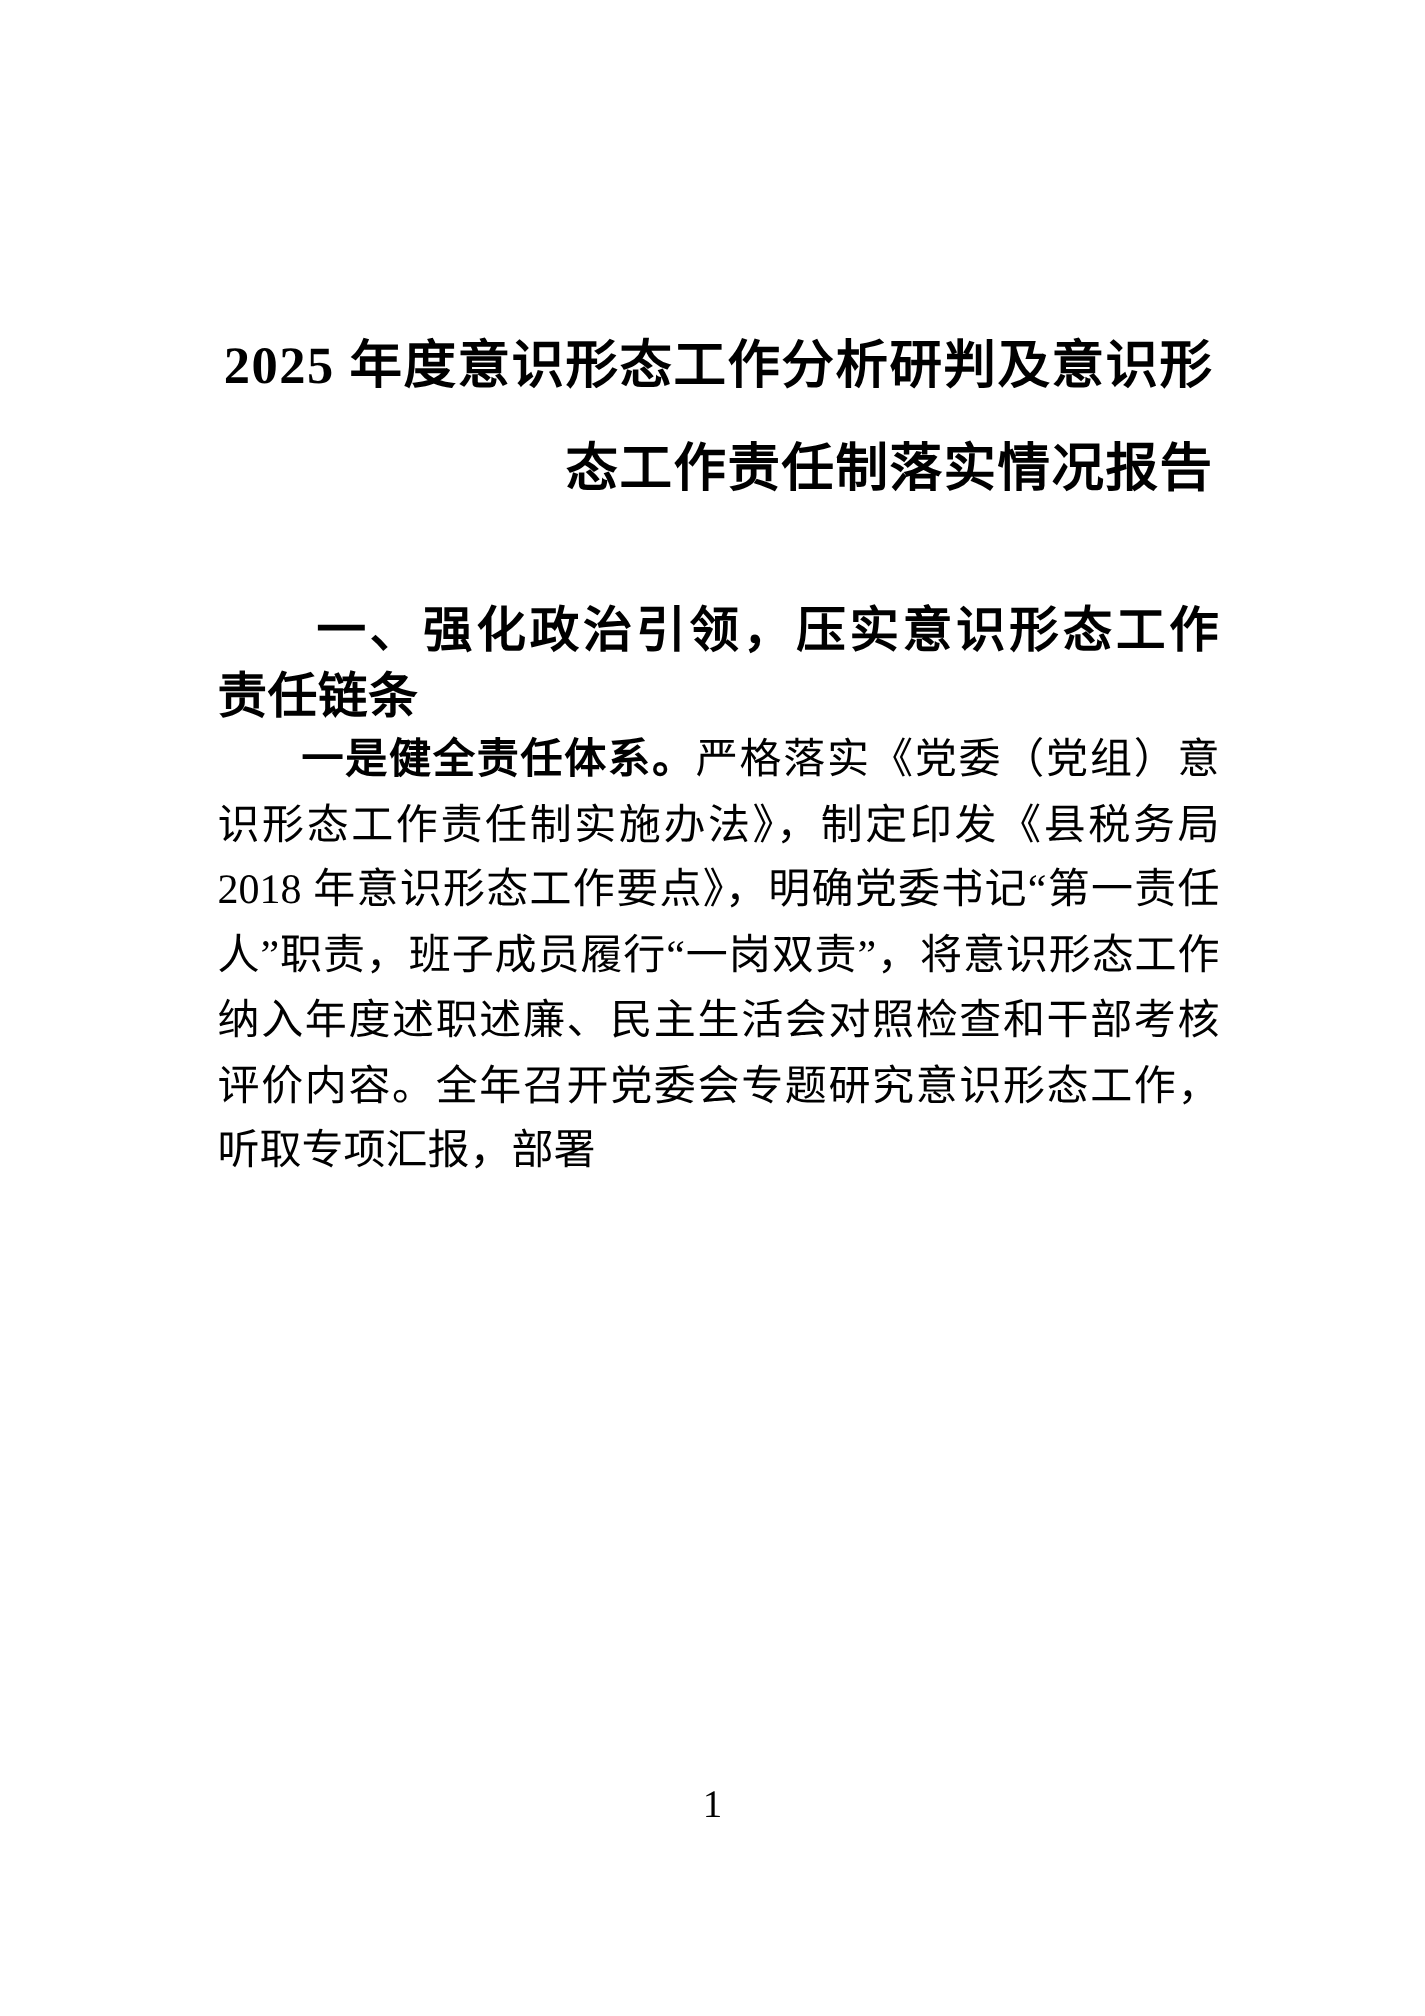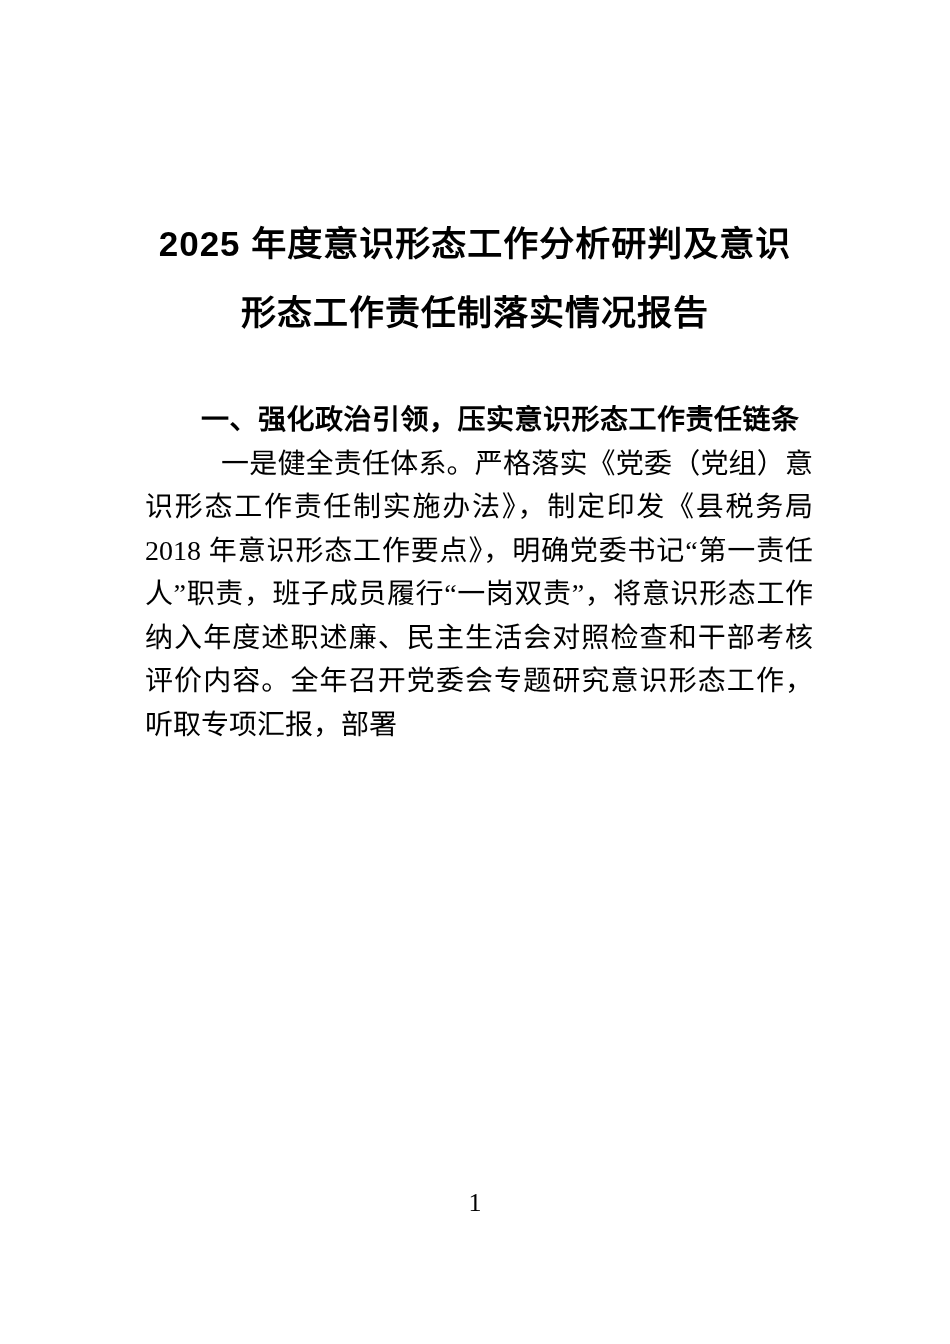--- a/index.html
+++ b/index.html
@@ -14,22 +14,22 @@
     background: #ffffff;
     overflow: hidden;
     color: #000000;
     font-family: "Liberation Serif", "DejaVu Serif", serif;
   }
   .doc-title {
     position: absolute;
     top: 186px;
     left: 141px;
     width: 668px;
-    text-align: center;
-    font-family: Liberation Sans, sans-serif;
+    text-align: right;
+    font-family: Liberation Serif, serif;
     font-weight: 700;
     font-size: 35px;
     line-height: 69px;
     letter-spacing: 1px;
     color: #000000;
   }
   .body-text {
     position: absolute;
     top: 398px;
     left: 145px;
@@ -42,27 +42,26 @@
   }
   .body-text p {
     margin: 0;
     text-indent: 2em;
   }
   .section-heading {
     margin: 0;
     text-indent: 2em;
     font-family: "Liberation Sans", "DejaVu Sans", sans-serif;
     font-weight: 700;
-    font-size: 28px;
+    font-size: 33px;
     line-height: 43.5px;
     letter-spacing: 0.5px;
   }
   .lead-bold {
-    font-weight: 400;
-    margin-left: 20px;
+    font-weight: 700;
   }
   .page-footer {
     position: absolute;
     top: 1183px;
     left: 0;
     width: 100%;
     text-align: center;
     font-size: 26px;
     line-height: 40px;
     color: #000000;

